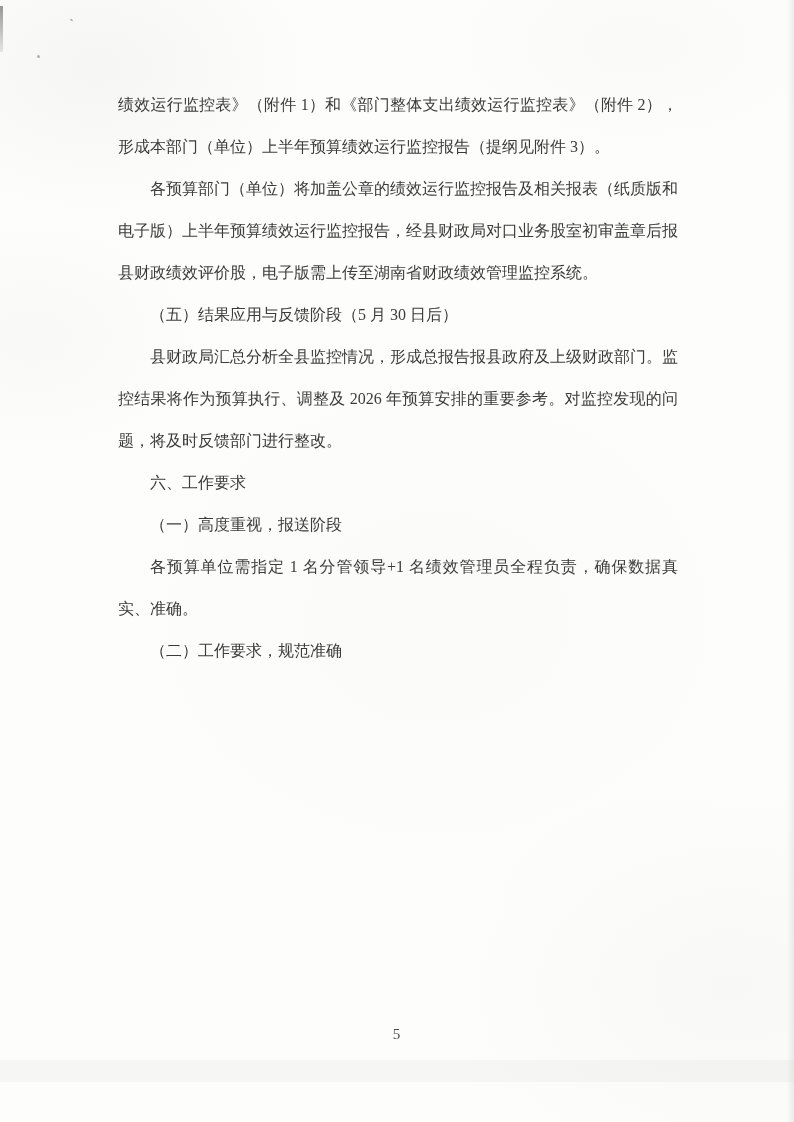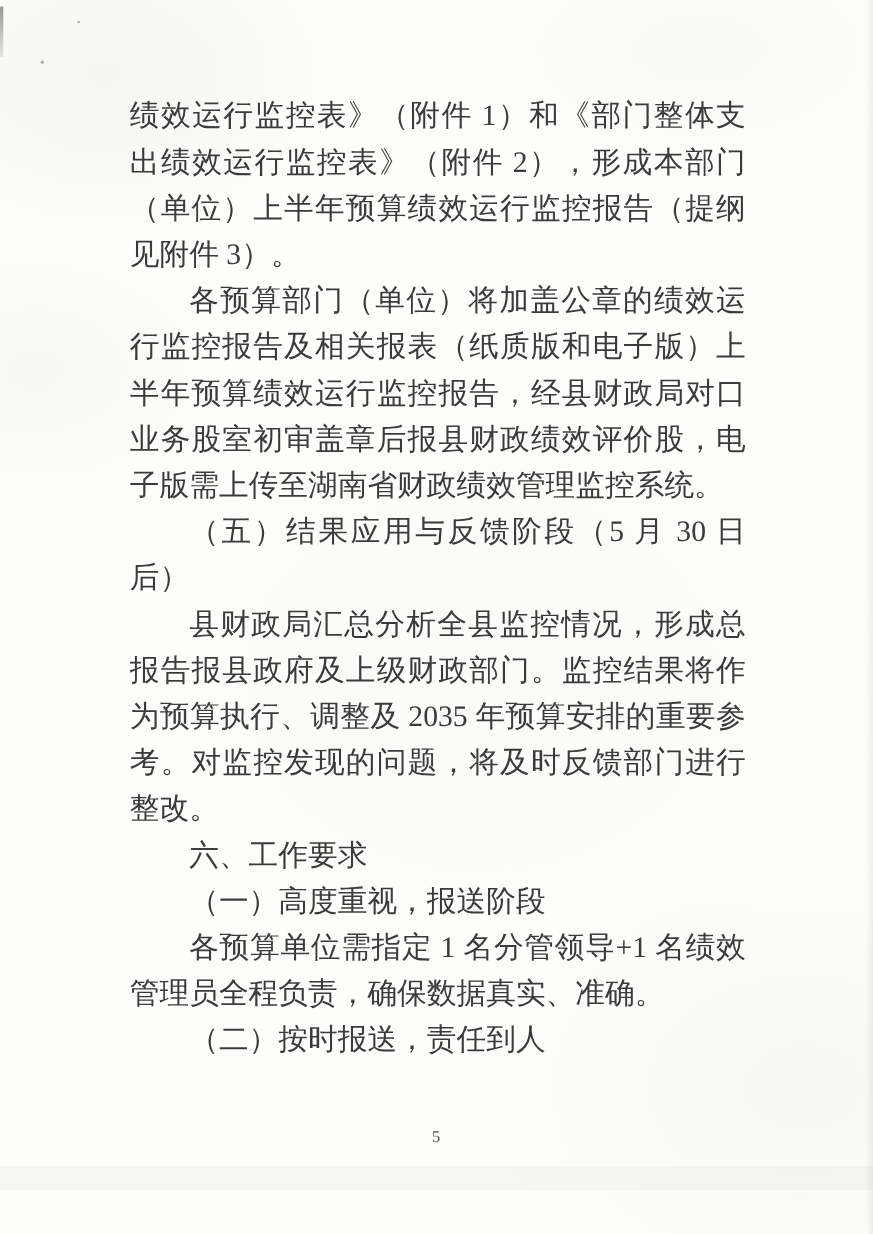--- a/index.html
+++ b/index.html
@@ -24,21 +24,21 @@
   .page {
     position: absolute;
     inset: 0;
   }
   .doc-body {
     position: absolute;
     left: 118px;
     top: 84px;
     width: 560px;
     color: #3b3b3b;
-    font-size: 27px;
+    font-size: 16px;
     line-height: 42px;
     text-align: justify;
   }
   .doc-body p.para {
     margin: 0;
     padding: 0;
     text-justify: inter-ideograph;
   }
   .doc-body p.para.indent {
     text-indent: 2em;
@@ -94,22 +94,22 @@
   <span class="edge-left-top"></span>
   <span class="edge-right"></span>
   <span class="band-bottom"></span>
   <span class="speck s1"></span>
   <span class="speck s2"></span>
 
   <div class="doc-body">
       <p class="para">绩效运行监控表》（附件 1）和《部门整体支出绩效运行监控表》（附件 2），形成本部门（单位）上半年预算绩效运行监控报告（提纲见附件 3）。</p>
       <p class="para indent">各预算部门（单位）将加盖公章的绩效运行监控报告及相关报表（纸质版和电子版）上半年预算绩效运行监控报告，经县财政局对口业务股室初审盖章后报县财政绩效评价股，电子版需上传至湖南省财政绩效管理监控系统。</p>
       <p class="para indent">（五）结果应用与反馈阶段（5 月 30 日后）</p>
-      <p class="para indent">县财政局汇总分析全县监控情况，形成总报告报县政府及上级财政部门。监控结果将作为预算执行、调整及 2035 年预算安排的重要参考。对监控发现的问题，将及时反馈部门进行整改。</p>
+      <p class="para indent">县财政局汇总分析全县监控情况，形成总报告报县政府及上级财政部门。监控结果将作为预算执行、调整及 2026 年预算安排的重要参考。对监控发现的问题，将及时反馈部门进行整改。</p>
       <p class="para indent">六、工作要求</p>
       <p class="para indent">（一）高度重视，报送阶段</p>
       <p class="para indent">各预算单位需指定 1 名分管领导+1 名绩效管理员全程负责，确保数据真实、准确。</p>
-      <p class="para indent">（二）按时报送，责任到人</p>
+      <p class="para indent">（二）工作要求，规范准确</p>
     </div>
 
   <div class="page-number">5</div>
 
 </div>
 
 </body></html>

